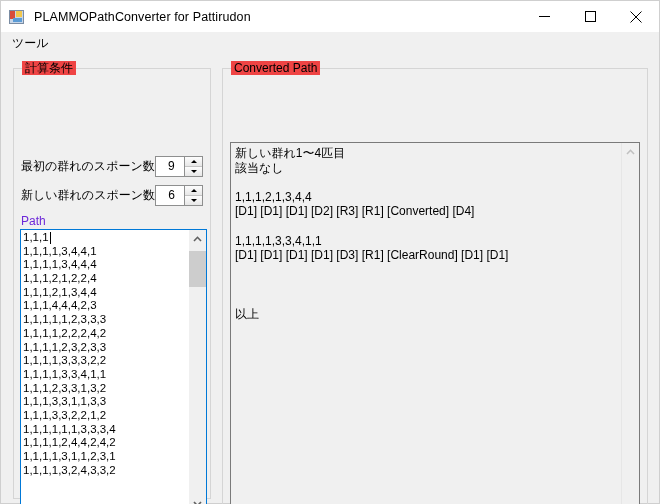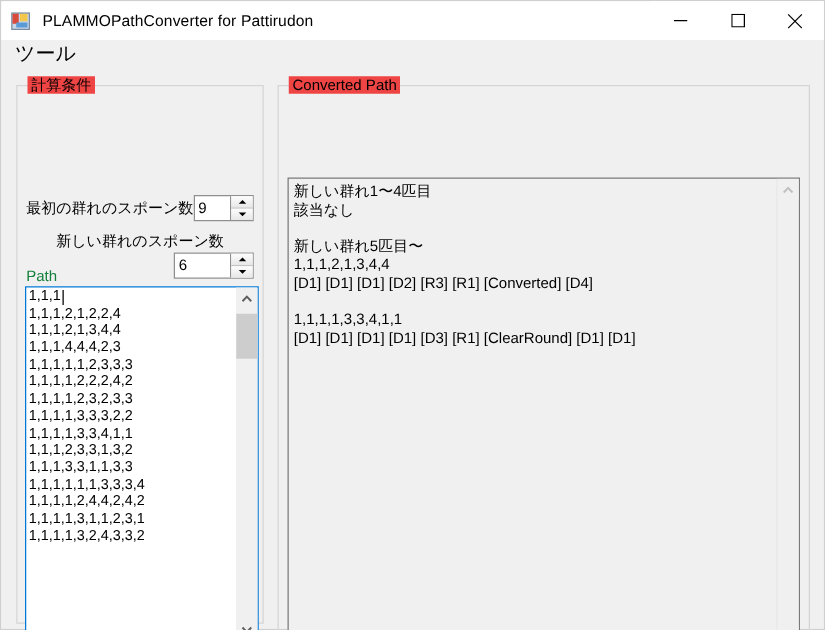--- a/index.html
+++ b/index.html
@@ -98,21 +98,21 @@
     height: 22px;
     min-height: 22px;
     background: #f0f0f0;
     display: flex;
     align-items: center;
     padding-left: 4px;
     box-sizing: border-box;
   }
   .menu-item {
     padding: 2px 7px;
-    font-size: 16px;
+    font-size: 12px;
     color: #000;
     line-height: 15px;
   }
 
   
   #client {
     flex: 1 1 auto;
     position: relative;
     background: #f0f0f0;
   }
@@ -146,20 +146,21 @@
     top: 14px;
     width: 426px;
     height: 458px;
   }
 
   
   .field-row {
     position: absolute;
     display: flex;
     align-items: center;
+    text-align: center;
   }
   .field-label {
     font-size: 12px;
     white-space: nowrap;
     color: #000;
   }
   .spinner {
     display: flex;
     width: 64px;
     height: 21px;
@@ -205,21 +206,21 @@
     border-right: 3px solid transparent;
     border-top: 3px solid #000;
   }
 
   
   #path-label {
     position: absolute;
     left: 20px;
     top: 160px;
     font-size: 12px;
-    color: #15803d;
+    color: #6d28d9;
   }
 
   
   #path-listbox {
     position: absolute;
     left: 19px;
     top: 175px;
     width: 187px;
     height: 284px;
     border: 1px solid #0078d7;
@@ -363,50 +364,53 @@
           <div class="sp-up">
               <span class="tri-up"></span>
             </div>
           <div class="sp-down">
               <span class="tri-down"></span>
             </div>
         </div>
       </div>
     </div>
 
-    <div class="field-row" style="left:20px; top:131px; width:182px;flex-direction:column;">
+    <div class="field-row" style="left:20px; top:131px; width:182px;">
       <div class="field-label">新しい群れのスポーン数</div>
       <div class="spinner" style="margin-left:auto;">
         <div class="sp-value">6</div>
         <div class="sp-buttons">
           <div class="sp-up">
               <span class="tri-up"></span>
             </div>
           <div class="sp-down">
               <span class="tri-down"></span>
             </div>
         </div>
       </div>
     </div>
 
     <div id="path-label">Path</div>
 
     <div id="path-listbox">
       <div id="path-items">
           <div class="path-item first">1,1,1</div>
+          <div class="path-item">1,1,1,1,3,4,4,1</div>
+          <div class="path-item">1,1,1,1,3,4,4,4</div>
           <div class="path-item">1,1,1,2,1,2,2,4</div>
           <div class="path-item">1,1,1,2,1,3,4,4</div>
           <div class="path-item">1,1,1,4,4,4,2,3</div>
           <div class="path-item">1,1,1,1,1,2,3,3,3</div>
           <div class="path-item">1,1,1,1,2,2,2,4,2</div>
           <div class="path-item">1,1,1,1,2,3,2,3,3</div>
           <div class="path-item">1,1,1,1,3,3,3,2,2</div>
           <div class="path-item">1,1,1,1,3,3,4,1,1</div>
           <div class="path-item">1,1,1,2,3,3,1,3,2</div>
           <div class="path-item">1,1,1,3,3,1,1,3,3</div>
+          <div class="path-item">1,1,1,3,3,2,2,1,2</div>
           <div class="path-item">1,1,1,1,1,1,3,3,3,4</div>
           <div class="path-item">1,1,1,1,2,4,4,2,4,2</div>
           <div class="path-item">1,1,1,1,3,1,1,2,3,1</div>
           <div class="path-item">1,1,1,1,3,2,4,3,3,2</div>
         </div>
       <div class="vscroll">
         <div class="vs-arrow">
           <svg width="9" height="6" viewBox="0 0 9 6">
             <path d="M1 5 L4.5 1.3 L8 5" fill="none" stroke="#606060" stroke-width="1.6"></path>
           </svg>
@@ -424,29 +428,29 @@
 
     <div class="groupbox" id="gb-converted">
       <div class="gb-title">Converted Path</div>
     </div>
 
     <div id="converted-textbox">
       <div id="converted-content">
           <div class="conv-line">新しい群れ1〜4匹目</div>
           <div class="conv-line">該当なし</div>
           <div class="conv-line blank">&nbsp;</div>
-          <div class="conv-line">新しい群れ5匹目〜</div>
           <div class="conv-line">1,1,1,2,1,3,4,4</div>
           <div class="conv-line">[D1] [D1] [D1] [D2] [R3] [R1] [Converted] [D4]</div>
           <div class="conv-line blank">&nbsp;</div>
           <div class="conv-line">1,1,1,1,3,3,4,1,1</div>
           <div class="conv-line">[D1] [D1] [D1] [D1] [D3] [R1] [ClearRound] [D1] [D1]</div>
           <div class="conv-line blank">&nbsp;</div>
           <div class="conv-line blank">&nbsp;</div>
           <div class="conv-line blank">&nbsp;</div>
+          <div class="conv-line">以上</div>
         </div>
       <div class="vscroll">
         <div class="vs-arrow">
           <svg width="9" height="6" viewBox="0 0 9 6">
             <path d="M1 5 L4.5 1.3 L8 5" fill="none" stroke="#c0c0c0" stroke-width="1.6"></path>
           </svg>
         </div>
         <div class="vs-arrow">
           
         </div>

